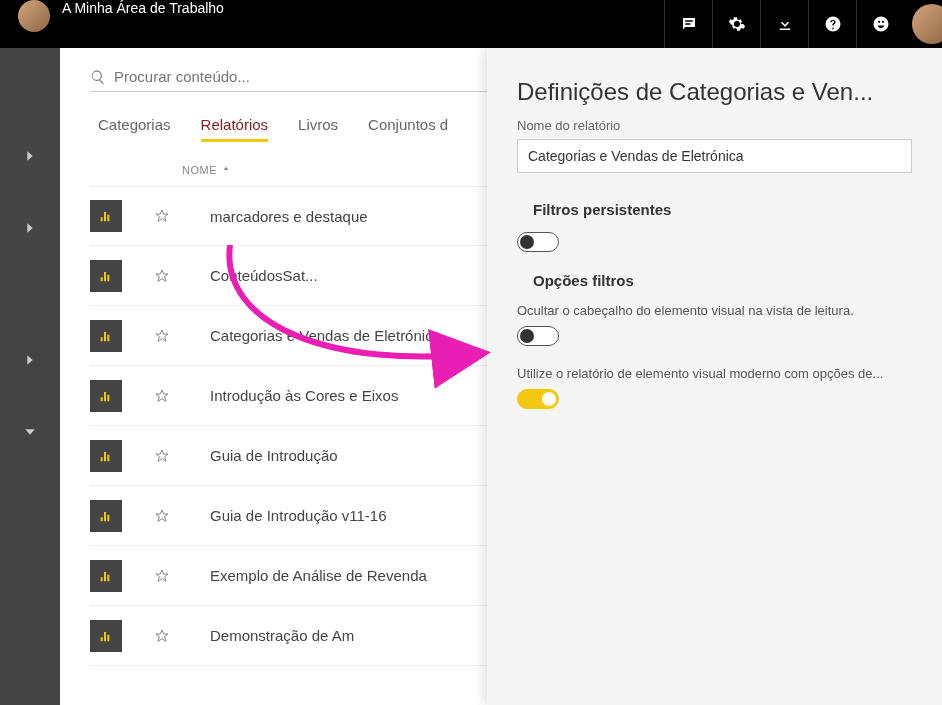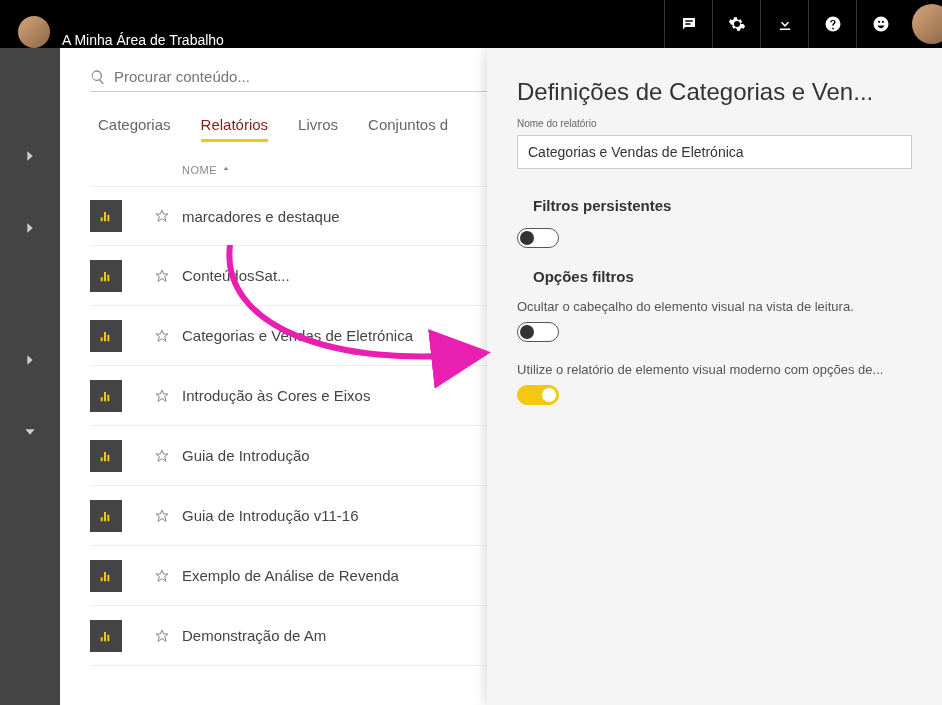--- a/index.html
+++ b/index.html
@@ -1,18 +1,18 @@
 <!DOCTYPE html>
 <html><head>
 <meta charset="utf-8">
 <style>
   * { box-sizing: border-box; margin: 0; padding: 0; }
   body { font-family: "Segoe UI", -apple-system, sans-serif; background: #fff; width: 942px; height: 705px; overflow: hidden; position: relative; }
   
-  .topbar { height: 48px; background: #000; color: #fff; display: flex; align-items: flex-end; position: relative; }
+  .topbar { height: 48px; background: #000; color: #fff; display: flex; align-items: flex-start; position: relative; }
   .avatar-small { width: 32px; height: 32px; border-radius: 50%; background: linear-gradient(135deg, #d4a57a, #8b6645); margin: 0 12px 0 18px; }
   .workspace-title { font-size: 14px; color: #fff; }
   .topbar-actions { position: absolute; right: 0; display: flex; height: 48px; align-items: center; }
   .top-btn { width: 48px; height: 48px; display: flex; align-items: center; justify-content: center; border-left: 1px solid #333; cursor: pointer; }
   .top-btn svg { width: 18px; height: 18px; fill: #fff; }
   .avatar-big { width: 40px; height: 40px; border-radius: 50%; background: linear-gradient(135deg, #d4a57a, #8b6645); margin-left: 8px; margin-right: -10px; }
   
   .left-rail { position: absolute; left: 0; top: 48px; bottom: 0; width: 60px; background: #444; display: flex; flex-direction: column; padding-top: 90px; gap: 36px; }
   .rail-item { width: 60px; height: 36px; display: flex; align-items: center; justify-content: center; cursor: pointer; }
   .rail-item svg { width: 16px; height: 16px; fill: #ccc; }
@@ -28,25 +28,25 @@
   
   .col-header { font-size: 11px; color: #888; letter-spacing: 0.5px; padding: 8px 0 10px 92px; display: flex; align-items: center; gap: 4px; }
   .col-header svg { width: 10px; height: 10px; fill: #888; }
   
   .list-row { display: flex; align-items: center; height: 60px; border-bottom: 1px solid #eee; }
   .list-row.first { border-top: 1px solid #eee; }
   .row-icon { width: 32px; height: 32px; background: #444; display: flex; align-items: center; justify-content: center; margin-right: 20px; }
   .row-icon svg { width: 16px; height: 16px; fill: #f2c811; }
   .row-star { width: 40px; display: flex; justify-content: center; cursor: pointer; }
   .row-star svg { width: 16px; height: 16px; fill: none; stroke: #888; stroke-width: 1.5; }
-  .row-name { font-size: 15px; color: #444; }
+  .row-name { font-size: 15px; color: #444; margin-left: 28px; }
   
   .panel { position: absolute; right: 0; top: 48px; bottom: 0; width: 455px; background: #f5f5f5; padding: 30px 30px 0 30px; box-shadow: -2px 0 12px rgba(0,0,0,.15); }
   .panel-title { font-size: 24px; font-weight: 400; color: #333; margin-bottom: 12px; white-space: nowrap; overflow: hidden; text-overflow: ellipsis; }
-  .field-label { font-size: 10px; color: #666; margin-bottom: 6px; }
+  .field-label { font-size: 13px; color: #666; margin-bottom: 6px; }
   .text-input { width: 100%; background: #fff; border: 1px solid #ccc; padding: 8px 10px; font-size: 14px; color: #333; margin-bottom: 28px; }
   .section-head { font-size: 15px; font-weight: 600; color: #333; margin-bottom: 14px; margin-left: 16px; }
   .setting-label { font-size: 13px; color: #555; margin-bottom: 8px; }
   
   .toggle { width: 42px; height: 20px; border-radius: 10px; position: relative; margin-bottom: 20px; cursor: pointer; }
   .toggle-off { background: #fff; border: 1px solid #555; }
   .toggle-off .knob { position: absolute; left: 2px; top: 2px; width: 14px; height: 14px; background: #333; border-radius: 50%; }
   .toggle-on { background: #f2c811; border: 1px solid #f2c811; }
   .toggle-on .knob { position: absolute; right: 2px; top: 2px; width: 14px; height: 14px; background: #fff; border-radius: 50%; }
   

